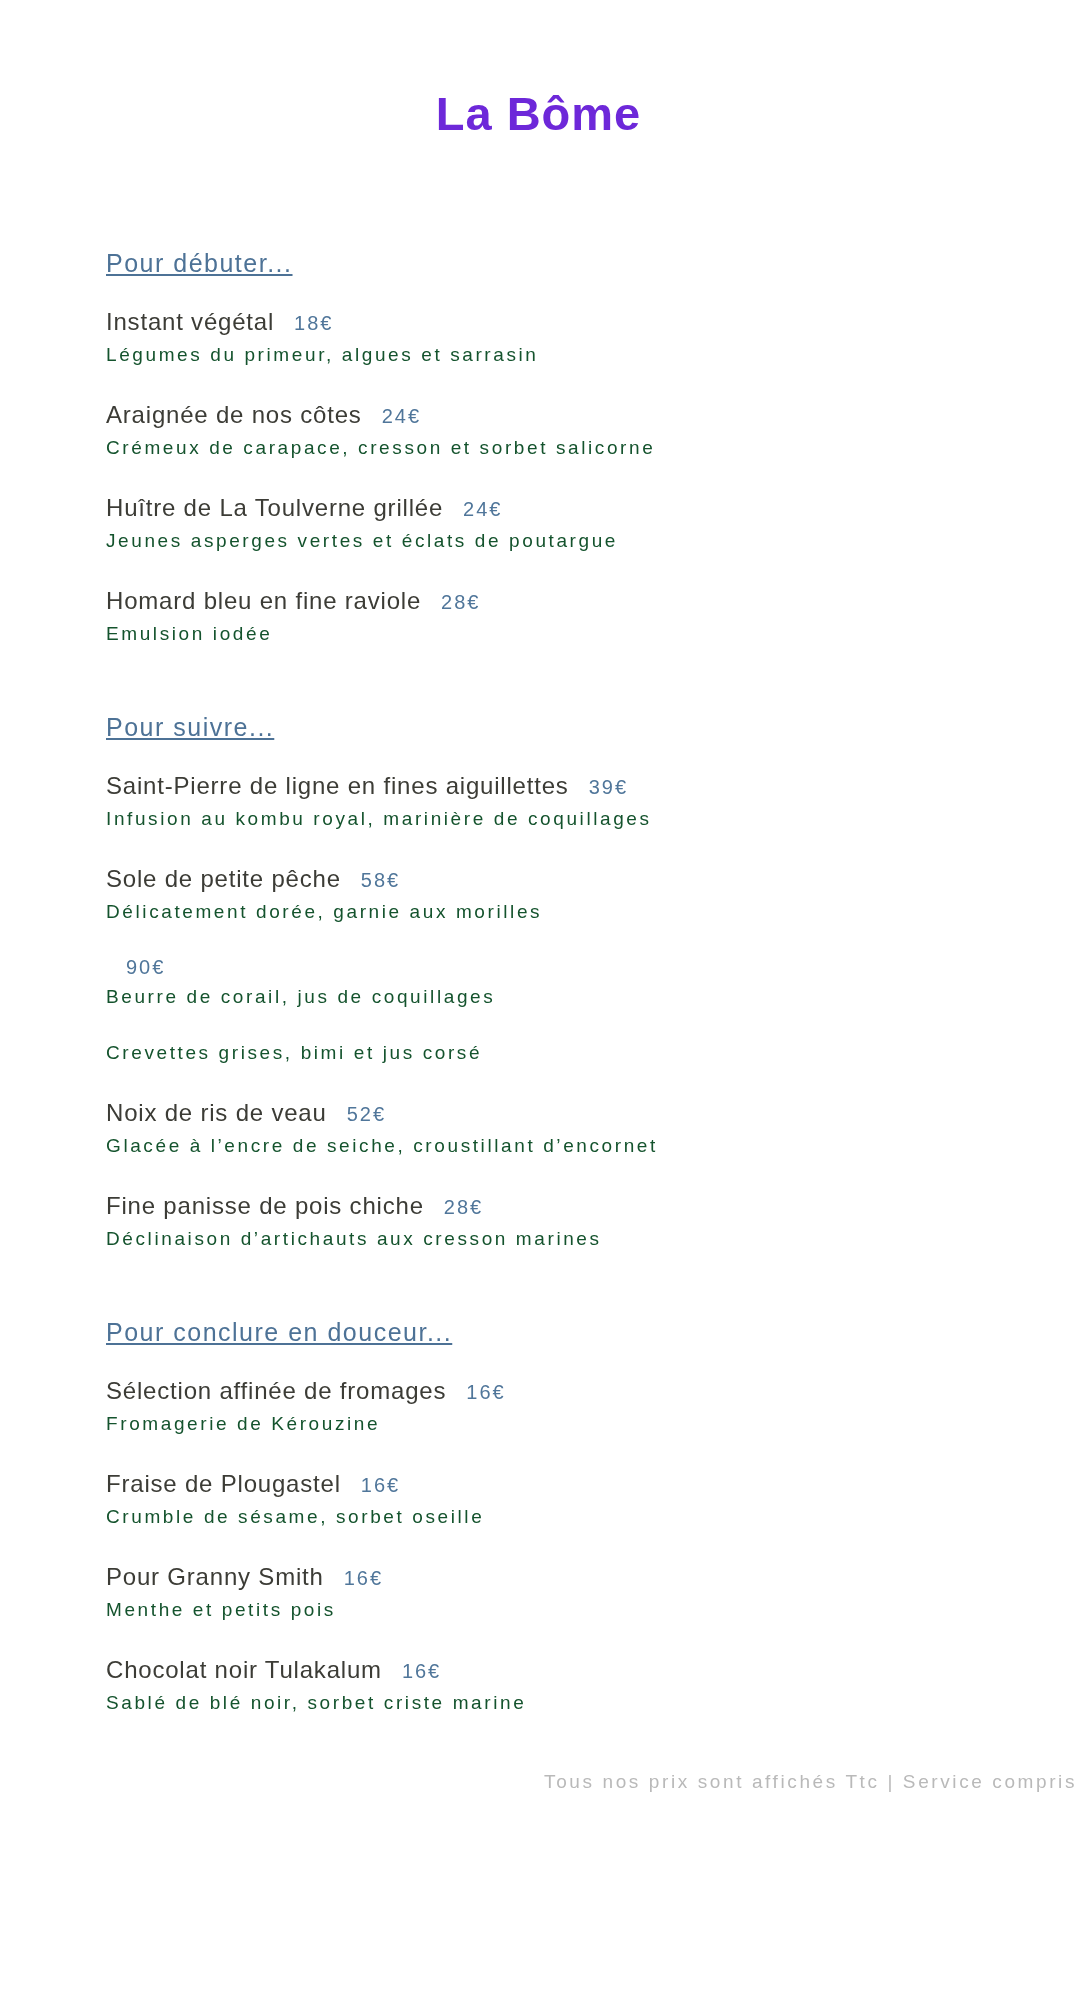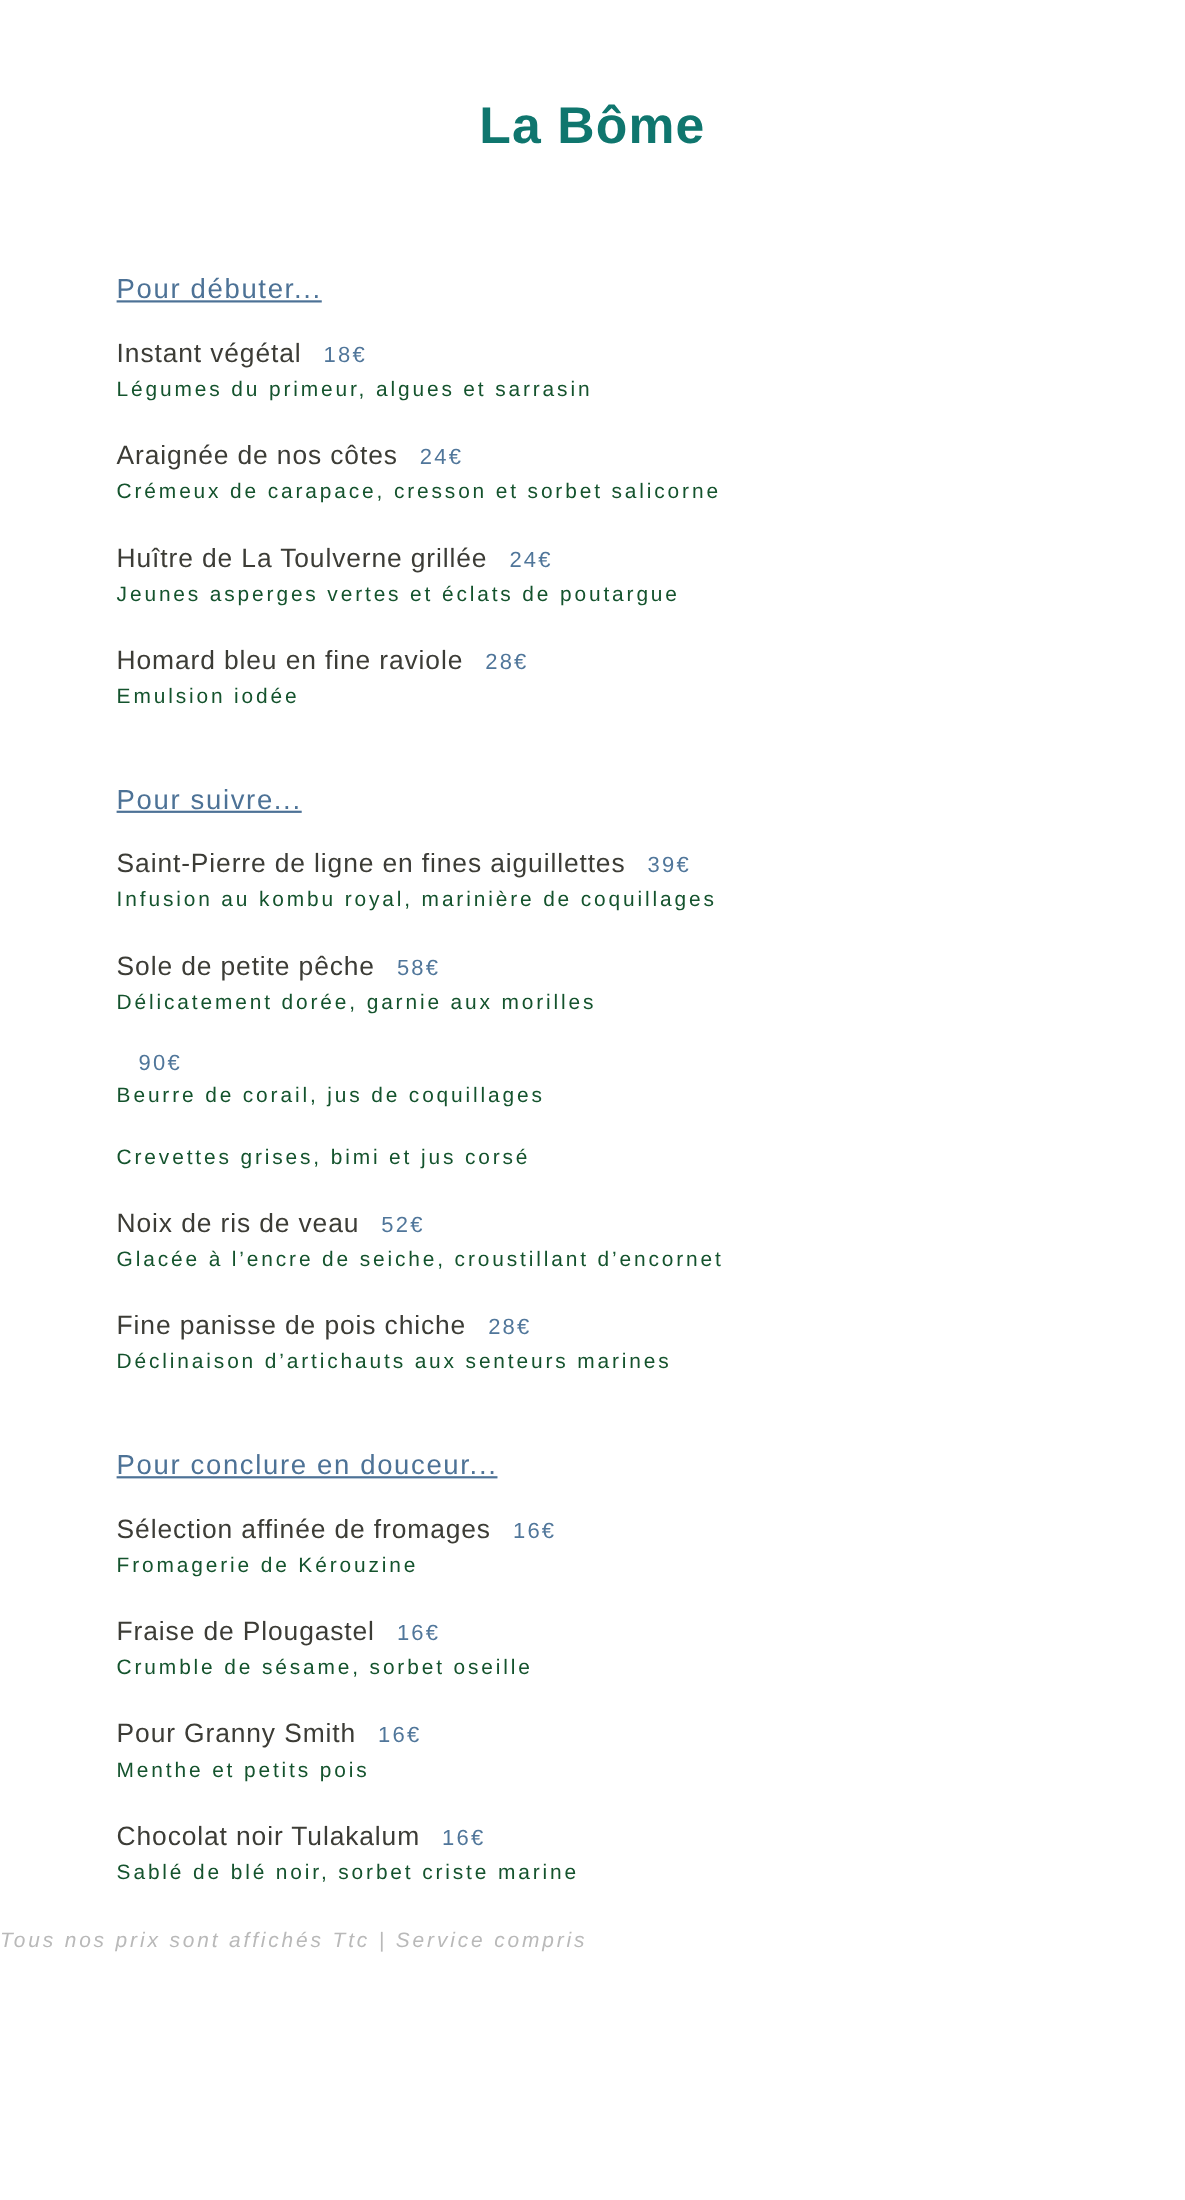--- a/index.html
+++ b/index.html
@@ -10,21 +10,21 @@
     font-family: "Liberation Sans", sans-serif;
     overflow: hidden;
   }
   .page-title {
     margin: 85px 0 0 0;
     text-align: center;
     font-size: 47px;
     line-height: 1.25;
     font-weight: bold;
     letter-spacing: 1px;
-    color: #0f766e;
+    color: #6d28d9;
   }
   .menu {
     margin-left: 106px;
     width: 797px;
   }
   .menu-section { margin-top: 64px; }
   .menu-section:first-child { margin-top: 103px; }
   .section-title {
     margin: 0 0 27px 0;
     font-size: 25px;
@@ -55,26 +55,25 @@
     padding-left: 20px;
   }
   .item-desc {
     margin-top: 5px;
     font-size: 19px;
     line-height: 1.35;
     letter-spacing: 2.6px;
     color: #14532d;
   }
   .footer-note {
-    margin-top: 39px;
-    text-align: left;
+    margin-top: 56px;
+    text-align: right;
     font-size: 19px;
     letter-spacing: 2.6px;
     color: #b9b9b9;
-    font-style: italic;
   }
 </style>
 </head>
 <body>
 
 <h1 class="page-title">La Bôme</h1>
 
 <main class="menu">
 
   <section class="menu-section">
@@ -149,21 +148,21 @@
         <span class="item-price">52€</span>
       </div>
       <div class="item-desc">Glacée à l’encre de seiche, croustillant d’encornet</div>
     </div>
 
     <div class="menu-item">
       <div class="item-row">
         <span class="item-name">Fine panisse de pois chiche</span>
         <span class="item-price">28€</span>
       </div>
-      <div class="item-desc">Déclinaison d’artichauts aux senteurs marines</div>
+      <div class="item-desc">Déclinaison d’artichauts aux cresson marines</div>
     </div>
   </section>
 
   <section class="menu-section">
     <h2 class="section-title">Pour conclure en douceur...</h2>
 
     <div class="menu-item">
       <div class="item-row">
         <span class="item-name">Sélection affinée de fromages</span>
         <span class="item-price">16€</span>

